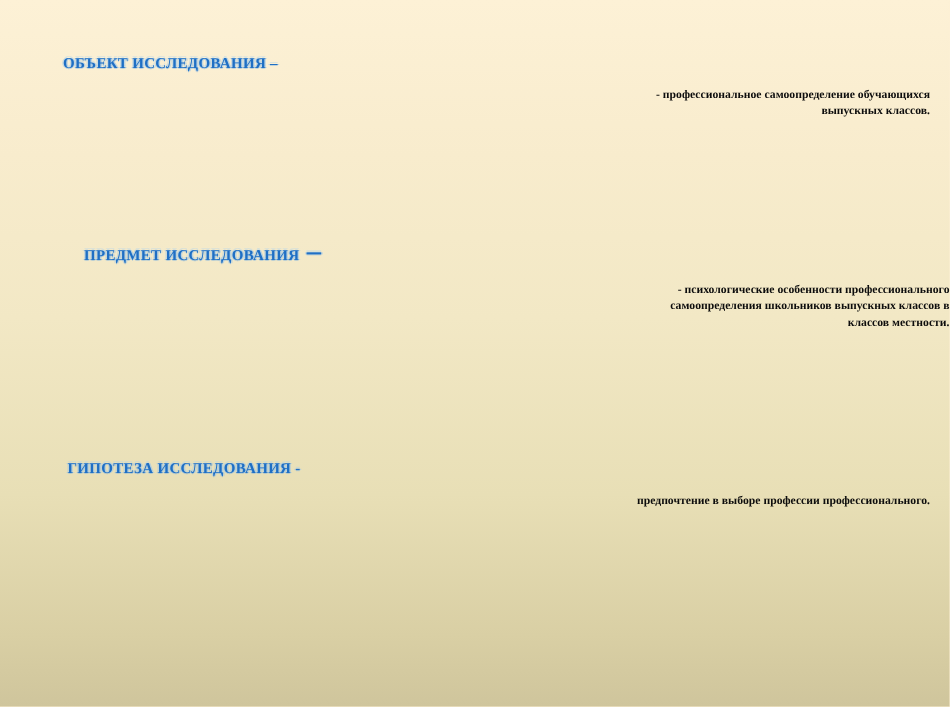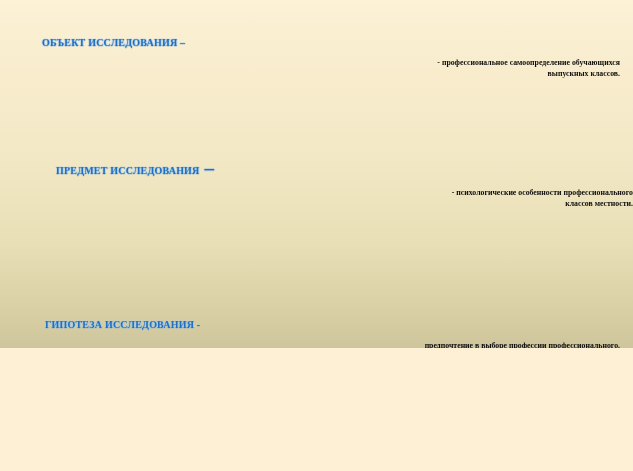--- a/index.html
+++ b/index.html
@@ -11,21 +11,21 @@
     width: 633px;
     height: 471px;
     overflow: hidden;
     font-family: "Liberation Serif", "DejaVu Serif", serif;
     background: #fdf0d5;
   }
 
   #slide {
     position: relative;
     width: 633px;
-    height: 348px;
+    height: 471px;
     box-sizing: border-box;
     background: linear-gradient(to bottom,
                  #fdf1d6 0%,
                  #f8eccd 22%,
                  #f2e8c5 45%,
                  #e8dfb6 70%,
                  #d9cfa4 90%,
                  #cfc59c 100%);
     overflow: hidden;
   }
@@ -76,21 +76,21 @@
   #sec-object .heading   { padding-left: 42px; }
   #sec-object .body-text { padding-right: 13px; padding-top: 8px; }
 
   
   #sec-subject            { top: 158px; }
   #sec-subject .heading   { padding-left: 56px; }
   #sec-subject .body-text { padding-top: 9px; }
 
   
   #sec-hypothesis            { top: 308px; }
-  #sec-hypothesis .heading   { padding-left: 45px; margin-top: 12px; }
+  #sec-hypothesis .heading   { padding-left: 45px; }
   #sec-hypothesis .body-text { padding-right: 13px; padding-top: 9px; }
 </style>
 </head>
 <body>
 
 <div id="slide">
 
   <div class="block" id="sec-object">
     <div class="heading" style="font-size: 10px;">
       <span>ОБЪЕКТ ИССЛЕДОВАНИЯ</span><span>&nbsp;–</span>
@@ -100,20 +100,21 @@
       <span class="line">выпускных классов.</span>
     </div>
   </div>
 
   <div class="block" id="sec-subject">
     <div class="heading" style="font-size: 10px;">
       <span>ПРЕДМЕТ ИССЛЕДОВАНИЯ</span><span class="dash-small">&nbsp;–</span>
     </div>
     <div class="body-text" style="font-size: 7.8px; line-height: 11.154px;">
       <span class="line">-  психологические особенности профессионального</span>
+      <span class="line">самоопределения школьников выпускных классов в</span>
       <span class="line">классов местности.</span>
     </div>
   </div>
 
   <div class="block" id="sec-hypothesis">
     <div class="heading" style="font-size: 10px;">
       <span>ГИПОТЕЗА ИССЛЕДОВАНИЯ</span><span>&nbsp;-</span>
     </div>
     <div class="body-text" style="font-size: 7.8px; line-height: 11.154px;">
       <span class="line">предпочтение в выборе профессии профессионального.</span>

